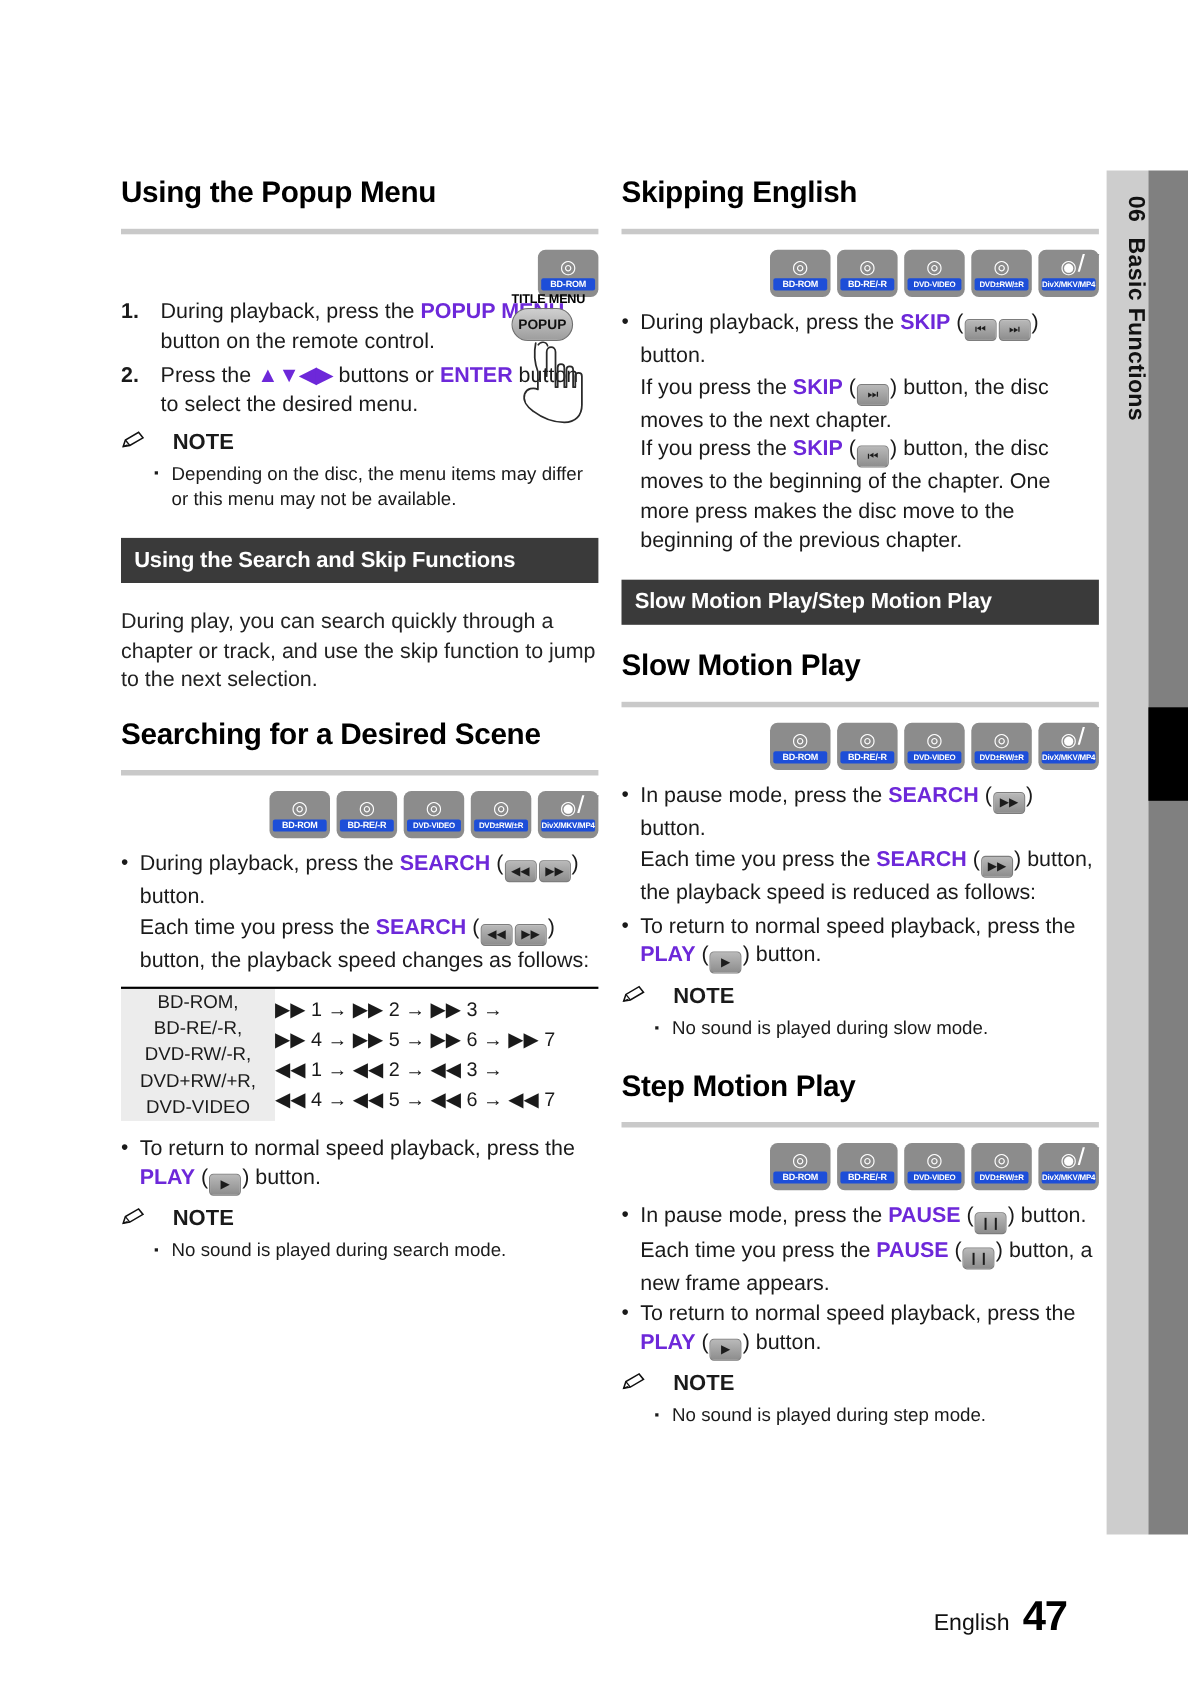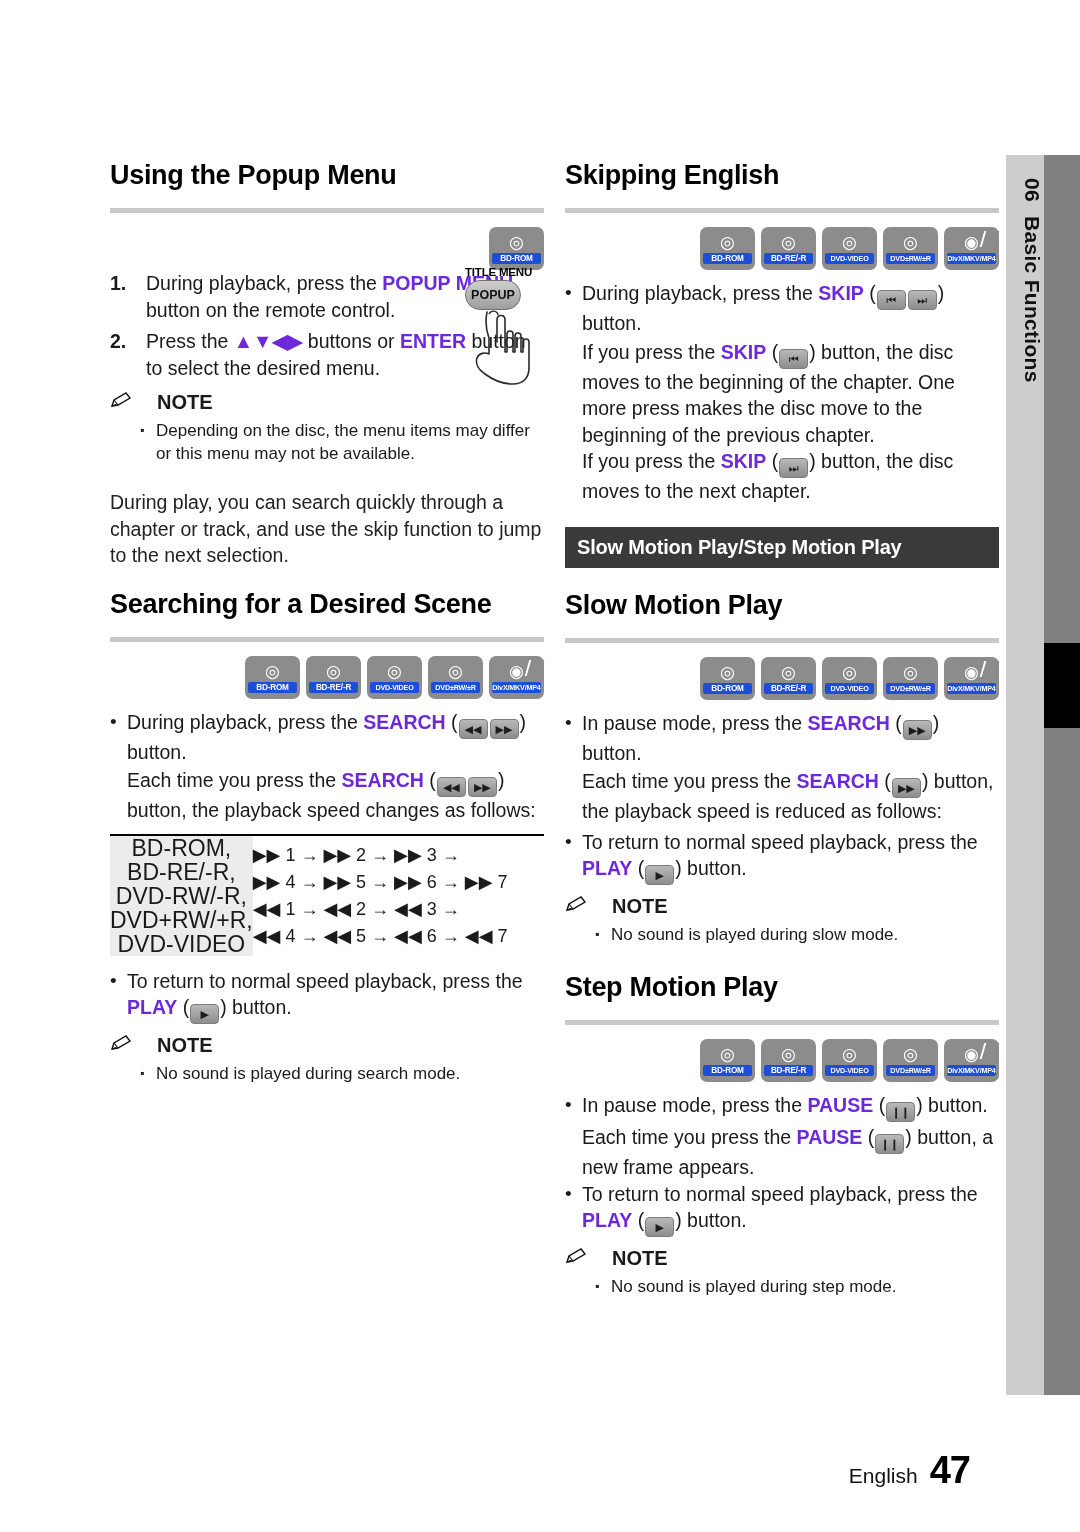--- a/index.html
+++ b/index.html
@@ -102,21 +102,21 @@
     border:1px solid #7d7d7d;
   }
 
   
   table.speed { border-collapse:collapse; width:100%; margin:10px 0 12px 0; }
   table.speed td { border:0; padding:0; vertical-align:middle; }
   table.speed tr.rowline > td { border-top:2.5px solid #000; }
   table.speed tr.lastline > td { border-bottom:2.5px solid #000; }
   td.cat {
     background:#ececec; width:140px; text-align:center;
-    font-size:23px; line-height:24px; padding:8px 4px;
+    font-size:17px; line-height:24px; padding:8px 4px;
     border-right:2.5px solid #000;
   }
   td.vals { padding:8px 0 8px 16px; font-size:18px; line-height:27px; }
 
   
   .popupgfx { position:absolute; top:266px; left:465px; width:92px; height:140px; }
   .titlemenu-lbl { font-size:11.5px; font-weight:bold; letter-spacing:-0.2px; color:#000; }
   .popup-btn {
     width:56px; height:30px; margin-top:2px;
     background:linear-gradient(#cfcfcf,#9d9d9d);
@@ -183,20 +183,21 @@
     <div class="note-items">
       <div class="note-item">
         <span class="sq">▪</span>
         <span class="t">Depending on the disc, the menu items may differ or this menu may not be available.</span>
       </div>
     </div>
   </div>
 
   <div style="height:16px"></div>
 
+  <div class="barhead">Using the Search and Skip Functions</div>
 
   <p class="body">During play, you can search quickly through a chapter or track, and use the skip function to jump to the next selection.</p>
 
   <div style="height:16px"></div>
 
   <h1 class="sec">Searching for a Desired Scene</h1>
   <div class="rule"></div>
 
   <div class="discrow">
     <div class="disc">
@@ -306,23 +307,23 @@
         <span class="glyph">◉</span>
         <span class="lbl">DivX/MKV/MP4</span>
       </div>
   </div>
 
   <div class="bullet">
     <span class="dot">•</span>
     <span class="t"><span>During playback, press the </span><span class="b">SKIP</span> (<span class="key">⏮</span><span class="key">⏭</span>)<span> button.</span></span>
   </div>
 
+  <div class="sub"><span>If you press the </span><span class="b">SKIP</span> (<span class="key">⏭</span>)<span> button, the disc moves to the next chapter.</span></div>
+
   <div class="sub"><span>If you press the </span><span class="b">SKIP</span> (<span class="key">⏮</span>)<span> button, the disc moves to the beginning of the chapter. One more press makes the disc move to the beginning of the previous chapter.</span></div>
-
-  <div class="sub"><span>If you press the </span><span class="b">SKIP</span> (<span class="key">⏭</span>)<span> button, the disc moves to the next chapter.</span></div>
 
   <div style="height:22px"></div>
 
   <div class="barhead">Slow Motion Play/Step Motion Play</div>
 
   <h1 class="sec">Slow Motion Play</h1>
   <div class="rule"></div>
 
   <div class="discrow">
     <div class="disc">

